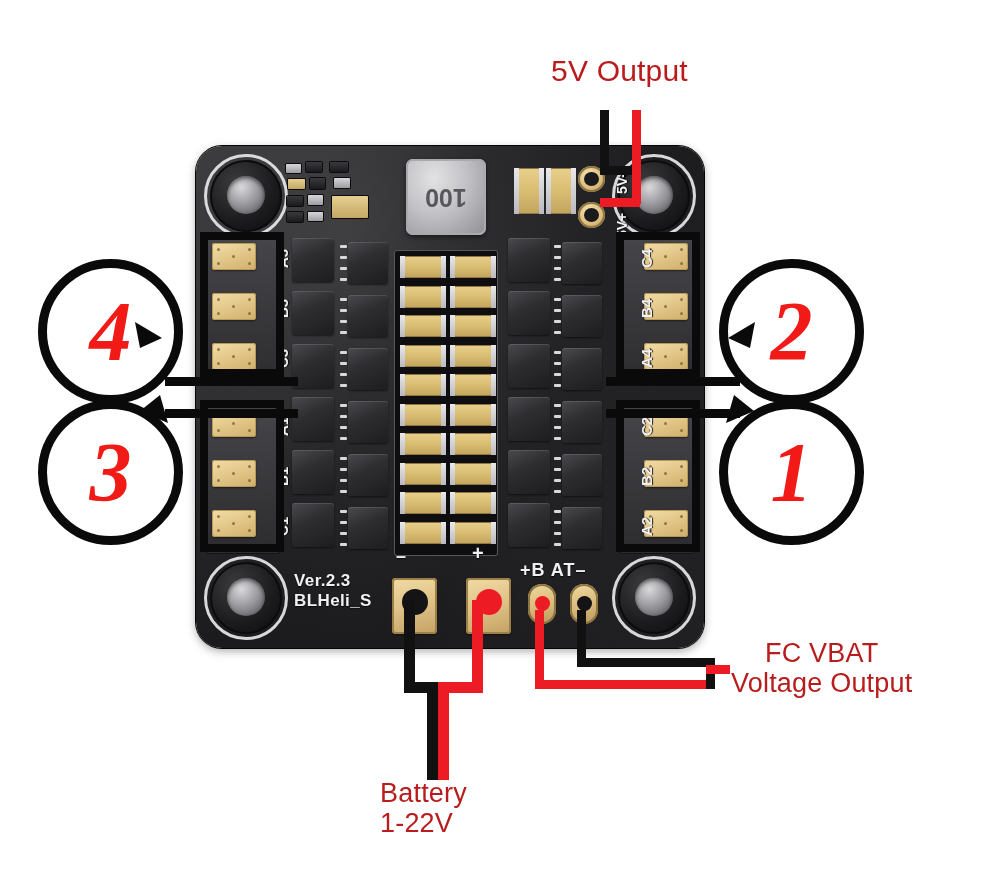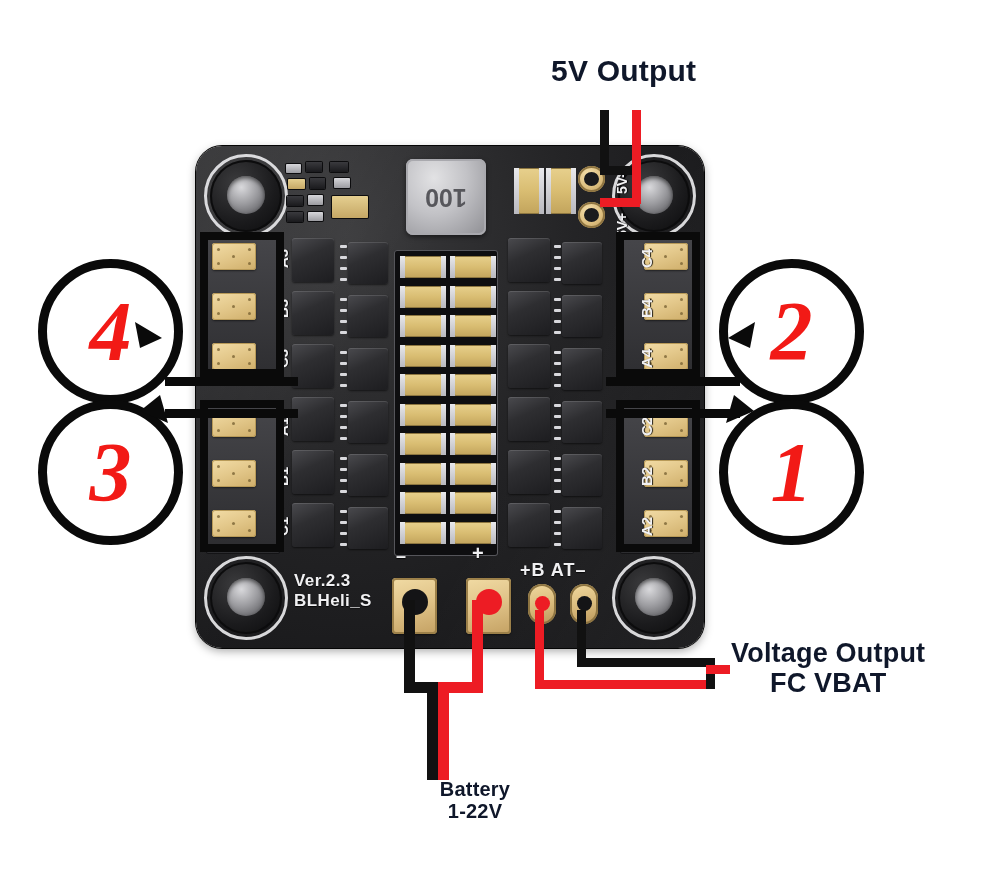--- a/index.html
+++ b/index.html
@@ -1,25 +1,25 @@
 <!DOCTYPE html>
 <html><head>
 <meta charset="utf-8">
 <style>
   html,body{margin:0;padding:0;background:#ffffff;}
   body{width:1000px;height:884px;position:relative;overflow:hidden;
        font-family:"Liberation Sans",sans-serif;}
   #stage{position:absolute;left:0;top:0;width:1000px;height:884px;background:#fff;}
 
   
-  .anno{position:absolute;color:#0f172a;font-weight:bold;letter-spacing:.2px;
+  .anno{position:absolute;color:#b91c1c;font-weight:normal;letter-spacing:.2px;
         line-height:1.12;white-space:nowrap;}
   #anno-5v{left:551px;top:54px;font-size:30px;}
   #anno-volt{left:731px;top:638px;font-size:27px;text-align:center;}
-  #anno-batt{left:380px;top:778px;font-size:20px;text-align:center;width:190px;}
+  #anno-batt{left:380px;top:778px;font-size:27px;text-align:left;width:190px;}
 
   
   .wire{position:absolute;background:#111;}
   .wire.red{background:#ed1c24;}
 
   
   .mcircle{position:absolute;width:145px;height:145px;border-radius:50%;
            border:9px solid #0a0a0a;background:#fff;box-sizing:border-box;}
   .mnum{position:absolute;font-family:"Liberation Serif",serif;font-style:italic;
         font-weight:bold;color:#f21a16;font-size:84px;line-height:145px;
@@ -466,22 +466,22 @@
   <div class="wire red" style="left:535px;top:610px;width:9px;height:79px;"></div>
   <div class="wire red" style="left:535px;top:680px;width:180px;height:9px;"></div>
   <div class="wire" style="left:577px;top:610px;width:9px;height:56px;"></div>
   <div class="wire" style="left:577px;top:658px;width:138px;height:9px;"></div>
   <div class="wire" style="left:706px;top:658px;width:9px;height:31px;"></div>
   <div class="wire red" style="left:706px;top:665px;width:24px;height:9px;"></div>
 
   <div class="anno" id="anno-5v">5V Output</div>
 
   <div class="anno" id="anno-volt">
+    <div style="text-align:center">FC VBAT</div>
     <div>Voltage Output</div>
-    <div style="text-align:center">FC VBAT</div>
   </div>
 
   <div class="anno" id="anno-batt">
     <div>Battery</div>
     <div>1-22V</div>
   </div>
 
 </div>
 
 </body></html>

